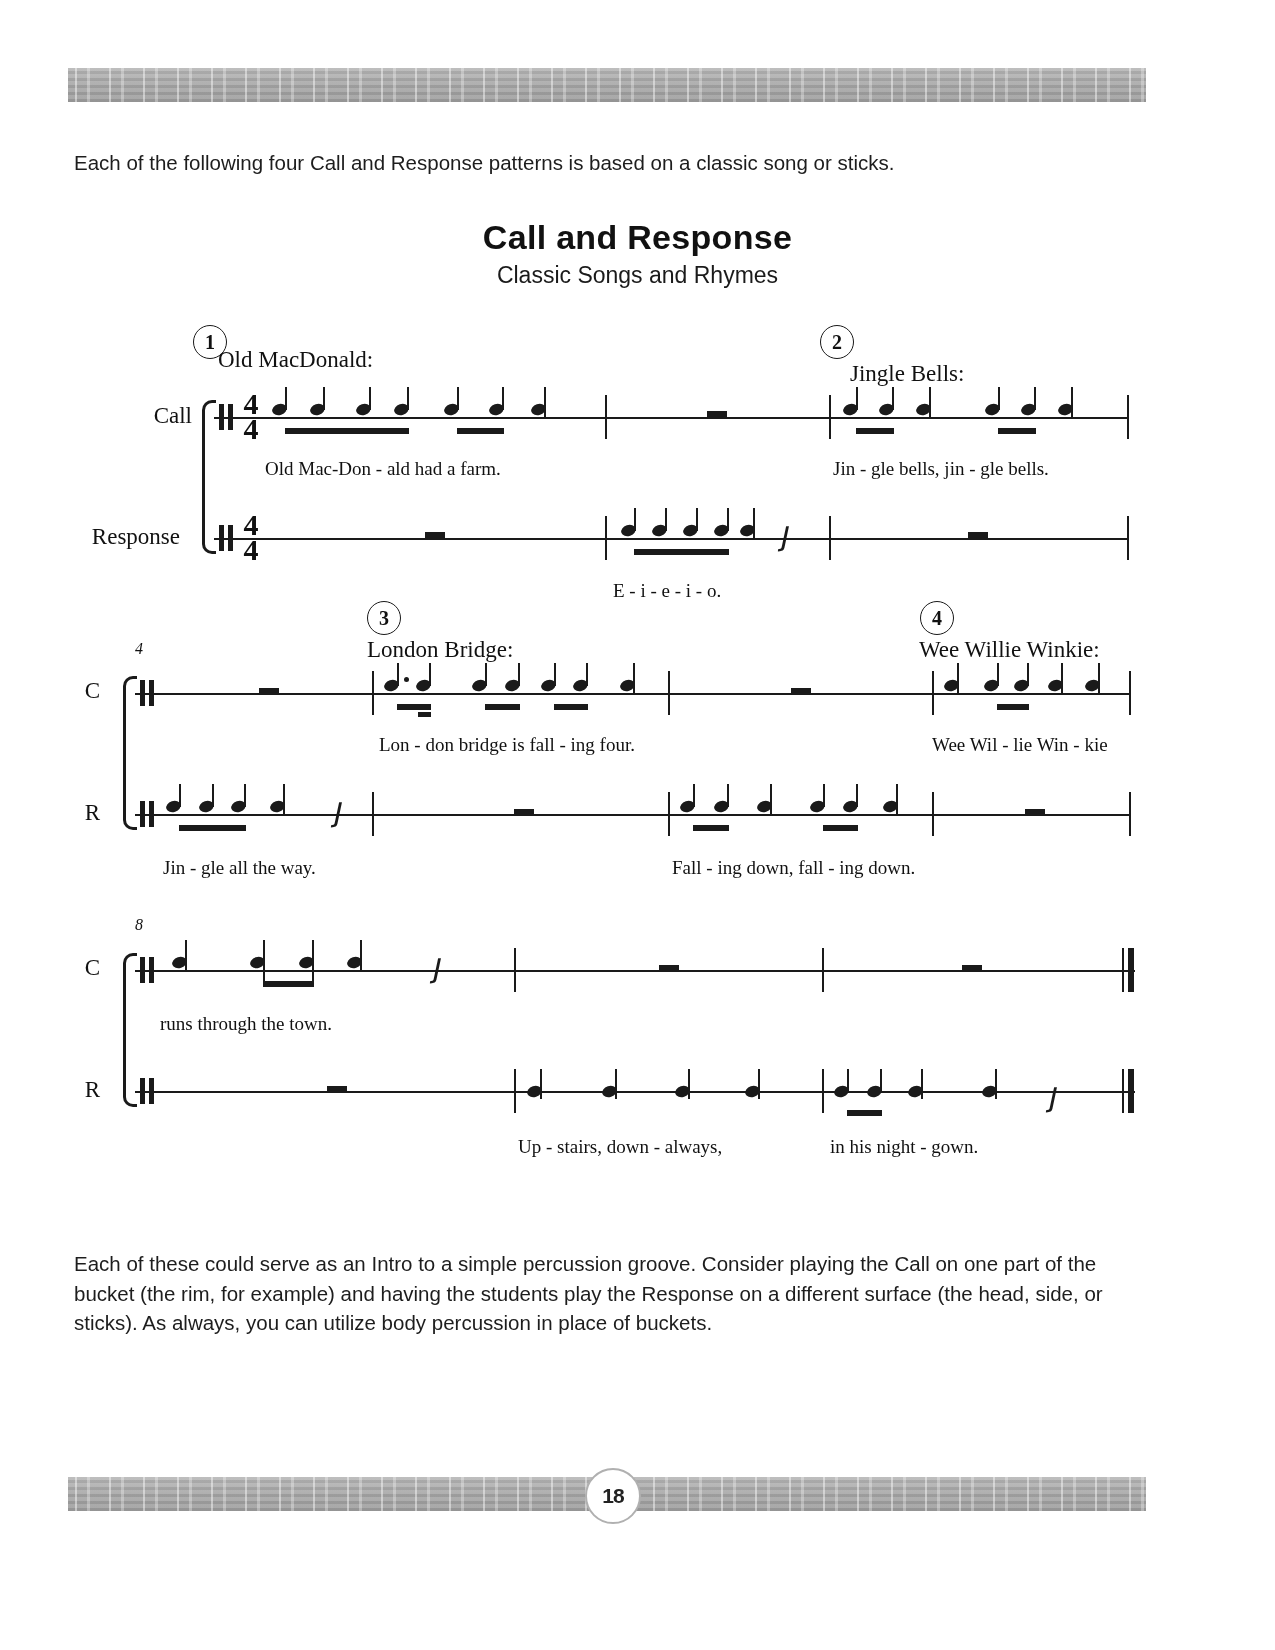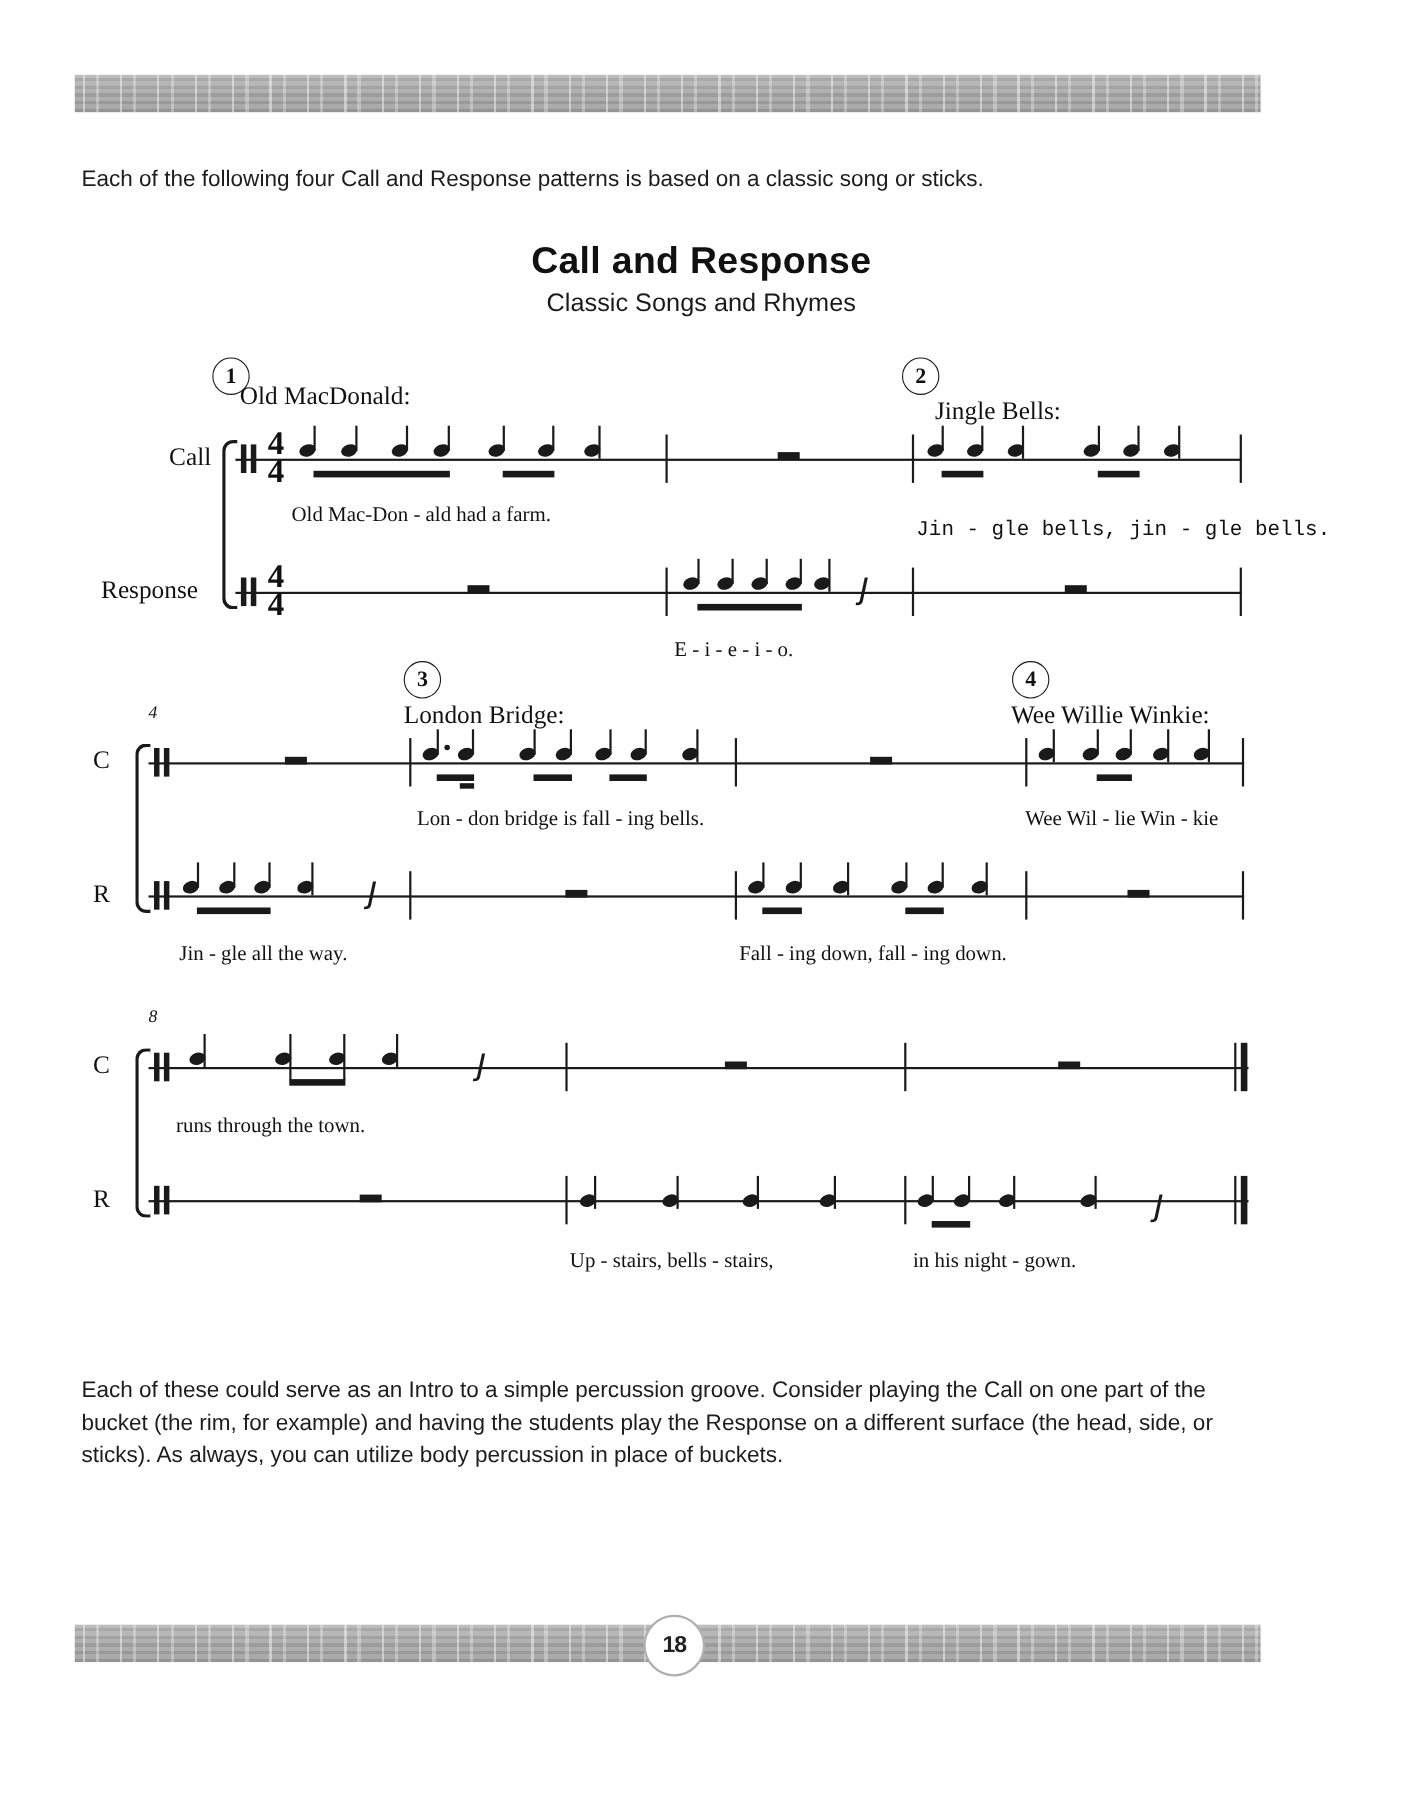--- a/index.html
+++ b/index.html
@@ -331,21 +331,21 @@
   <div class="stem" style="left:929px; top:387px; height:30px;"></div>
 
   <div class="notehead" style="left:985px; top:404px;"></div>
   <div class="stem" style="left:998px; top:387px; height:23px;"></div>
   <div class="notehead" style="left:1021px; top:404px;"></div>
   <div class="stem" style="left:1034px; top:387px; height:23px;"></div>
   <div class="beam" style="left:998px; top:428px; width:38px;"></div>
   <div class="notehead" style="left:1058px; top:404px;"></div>
   <div class="stem" style="left:1071px; top:387px; height:30px;"></div>
 
-  <div class="lyric" style="left:833px; top:470px;font-family:Liberation Mono, monospace;">Jin  -  gle  bells,     jin - gle  bells.</div>
+  <div class="lyric" style="left:833px; top:458px;">Jin  -  gle  bells,     jin - gle  bells.</div>
 
   <div class="rest-half" style="left:425px; top:532px;"></div>
 
   <div class="notehead" style="left:621px; top:525px;"></div>
   <div class="stem" style="left:634px; top:508px; height:23px;"></div>
   <div class="notehead" style="left:652px; top:525px;"></div>
   <div class="stem" style="left:665px; top:508px; height:23px;"></div>
   <div class="notehead" style="left:683px; top:525px;"></div>
   <div class="stem" style="left:696px; top:508px; height:23px;"></div>
   <div class="notehead" style="left:714px; top:525px;"></div>
@@ -414,21 +414,21 @@
 
   <div class="notehead" style="left:541px; top:680px;"></div>
   <div class="stem" style="left:554px; top:663px; height:23px;"></div>
   <div class="notehead" style="left:573px; top:680px;"></div>
   <div class="stem" style="left:586px; top:663px; height:23px;"></div>
   <div class="beam" style="left:554px; top:704px; width:34px;"></div>
 
   <div class="notehead" style="left:620px; top:680px;"></div>
   <div class="stem" style="left:633px; top:663px; height:30px;"></div>
 
-  <div class="lyric" style="left:379px; top:734px;">Lon - don  bridge  is  fall - ing  bells.</div>
+  <div class="lyric" style="left:379px; top:734px;">Lon - don  bridge  is  fall - ing  four.</div>
 
   <div class="rest-half" style="left:791px; top:688px;"></div>
 
   <div class="notehead" style="left:944px; top:680px;"></div>
   <div class="stem" style="left:957px; top:663px; height:30px;"></div>
   <div class="notehead" style="left:984px; top:680px;"></div>
   <div class="stem" style="left:997px; top:663px; height:23px;"></div>
   <div class="notehead" style="left:1014px; top:680px;"></div>
   <div class="stem" style="left:1027px; top:663px; height:23px;"></div>
   <div class="beam" style="left:997px; top:704px; width:32px;"></div>
@@ -526,21 +526,21 @@
 
   <div class="notehead" style="left:527px; top:1086px;"></div>
   <div class="stem" style="left:540px; top:1069px; height:30px;"></div>
   <div class="notehead" style="left:602px; top:1086px;"></div>
   <div class="stem" style="left:615px; top:1069px; height:30px;"></div>
   <div class="notehead" style="left:675px; top:1086px;"></div>
   <div class="stem" style="left:688px; top:1069px; height:30px;"></div>
   <div class="notehead" style="left:745px; top:1086px;"></div>
   <div class="stem" style="left:758px; top:1069px; height:30px;"></div>
 
-  <div class="lyric" style="left:518px; top:1136px;">Up   -   stairs,     bells  -  stairs,</div>
+  <div class="lyric" style="left:518px; top:1136px;">Up   -   stairs,     down  -  always,</div>
 
   <div class="notehead" style="left:834px; top:1086px;"></div>
   <div class="stem" style="left:847px; top:1069px; height:23px;"></div>
   <div class="notehead" style="left:867px; top:1086px;"></div>
   <div class="stem" style="left:880px; top:1069px; height:23px;"></div>
   <div class="beam" style="left:847px; top:1110px; width:35px;"></div>
   <div class="notehead" style="left:908px; top:1086px;"></div>
   <div class="stem" style="left:921px; top:1069px; height:30px;"></div>
   <div class="notehead" style="left:982px; top:1086px;"></div>
   <div class="stem" style="left:995px; top:1069px; height:30px;"></div>

